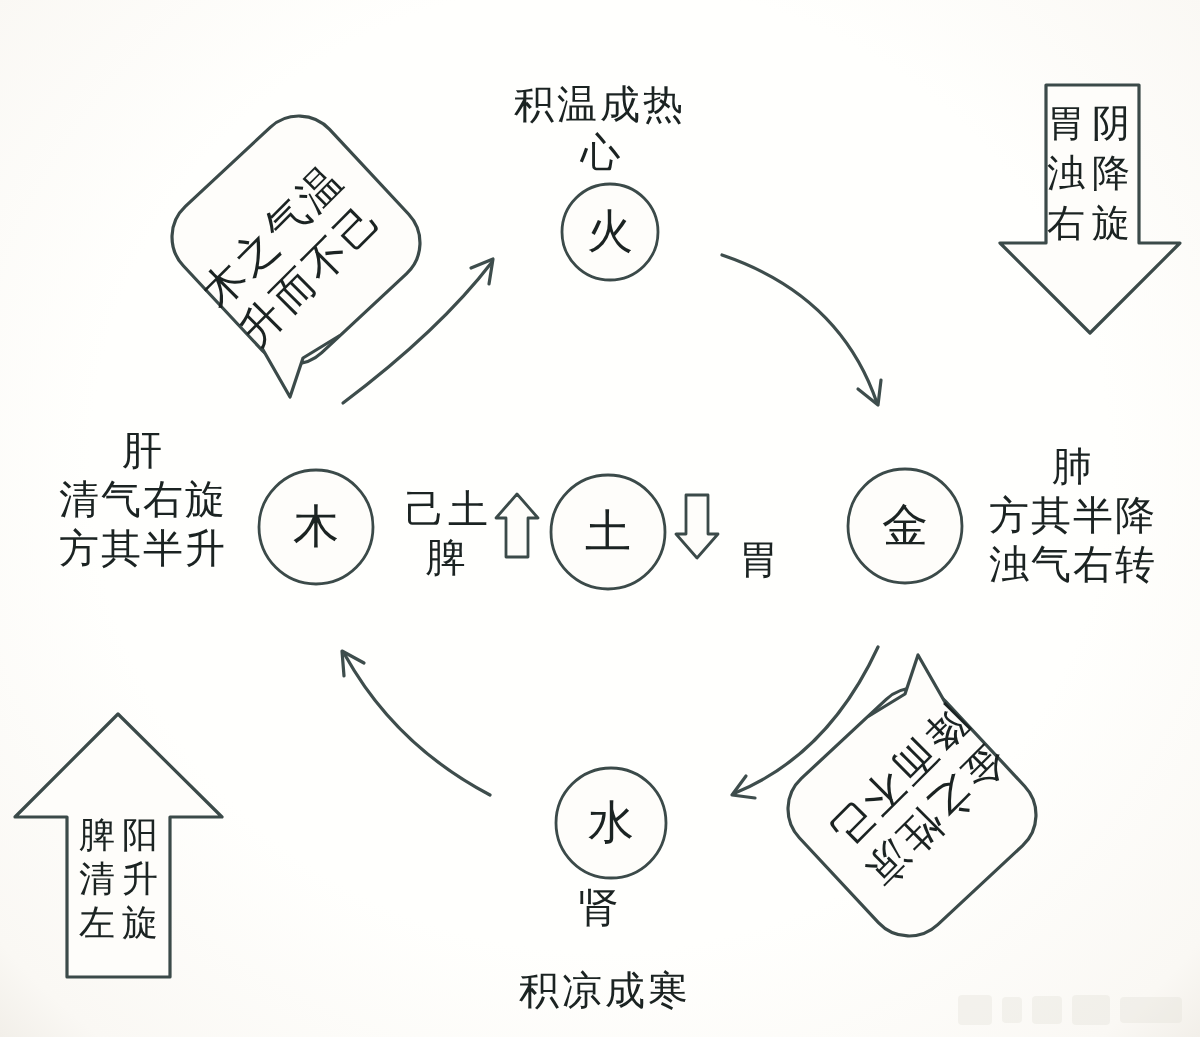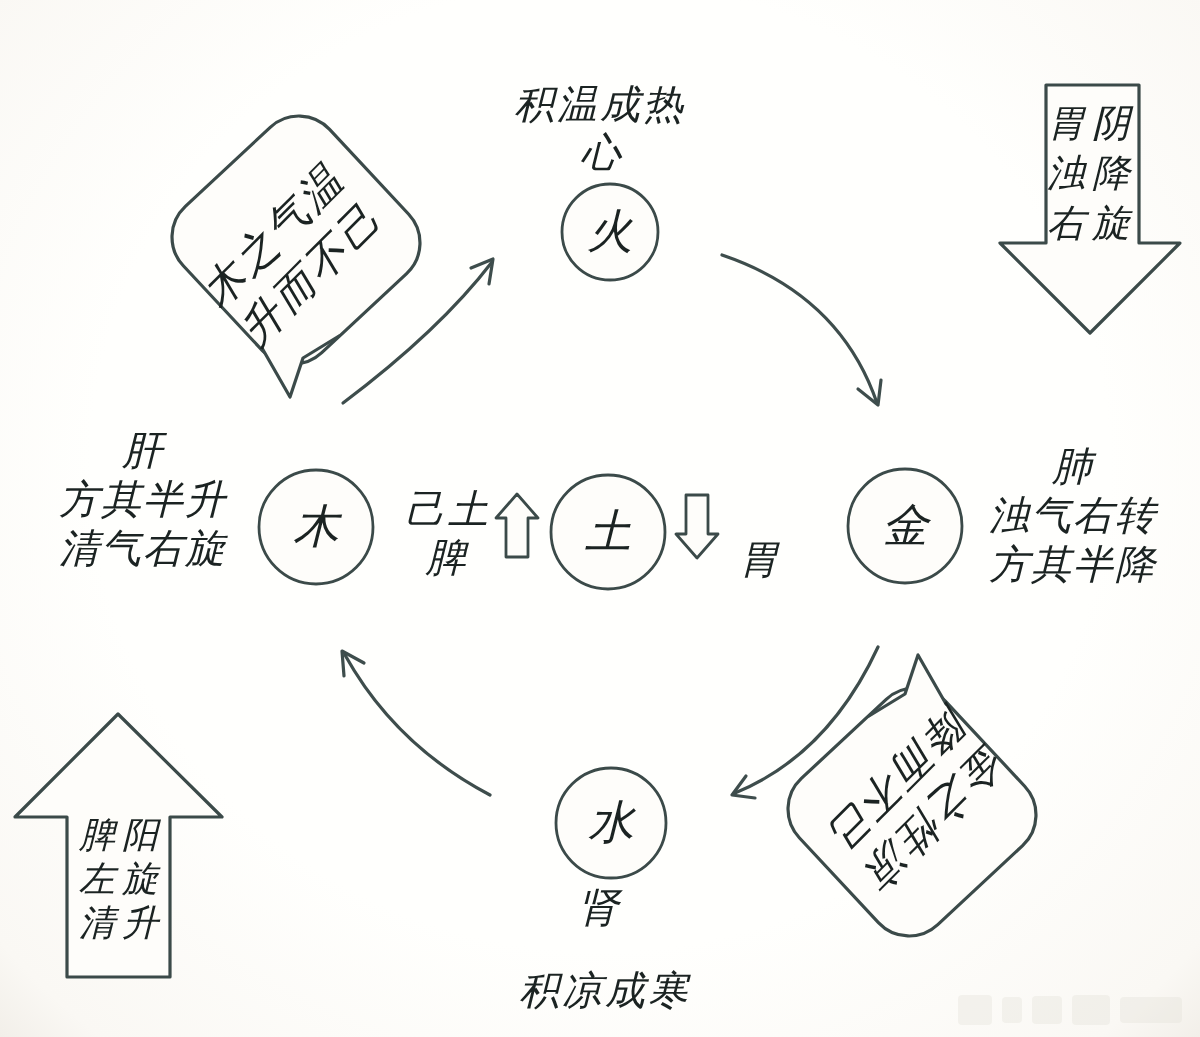--- a/index.html
+++ b/index.html
@@ -4,21 +4,20 @@
 <style>
   html,body{margin:0;padding:0;background:#e9e7e2;}
   .stage{
     position:relative;
     width:1200px;height:1037px;
     margin:0 auto;
     background:radial-gradient(ellipse at 50% 45%, #fffffd 60%, #faf8f4 92%, #f2efe9 100%);
     overflow:hidden;
     font-family:"DejaVu Serif","Liberation Serif",serif;
     color:#1b2322;
-    font-style:italic;
   }
   svg.layer{position:absolute;left:0;top:0;width:1200px;height:1037px;}
   .t{
     position:absolute;
     text-align:center;
     color:#1b2322;
     font-family:"DejaVu Serif","Liberation Serif",serif;
     white-space:nowrap;
   }
   .fs40{font-size:40px;line-height:1.1;letter-spacing:3px;}
@@ -82,34 +81,34 @@
     <circle cx="905" cy="526" r="57" fill="#fefdfa" stroke="#3b4a49" stroke-width="2.8"></circle>
     <circle cx="611" cy="823" r="55" fill="#fefdfa" stroke="#3b4a49" stroke-width="2.8"></circle>
   </svg>
 
   <div class="t fs40" style="left:450px;top:82px;width:300px;">积温成热</div>
   <div class="t fs40" style="left:552px;top:130px;width:100px;">心</div>
   <div class="t fs44" style="left:560px;top:208px;width:100px;">火</div>
 
   <div class="t block3" style="left:17px;top:426px;width:252px;">
     <div>肝</div>
+    <div>清气右旋</div>
     <div>方其半升</div>
-    <div>清气右旋</div>
   </div>
   <div class="t fs44" style="left:266px;top:503px;width:100px;">木</div>
 
   <div class="t fs40" style="left:388px;top:487px;width:120px;">己土</div>
   <div class="t fs40" style="left:397px;top:535px;width:100px;">脾</div>
   <div class="t fs44" style="left:558px;top:508px;width:100px;">土</div>
   <div class="t fs40" style="left:710px;top:537px;width:100px;">胃</div>
 
   <div class="t block3" style="left:947px;top:442px;width:252px;">
     <div>肺</div>
+    <div>方其半降</div>
     <div>浊气右转</div>
-    <div>方其半降</div>
   </div>
   <div class="t fs44" style="left:855px;top:502px;width:100px;">金</div>
 
   <div class="t fs44" style="left:561px;top:799px;width:100px;">水</div>
   <div class="t fs40" style="left:550px;top:885px;width:100px;">肾</div>
   <div class="t fs40" style="left:455px;top:968px;width:300px;">积凉成寒</div>
 
   <div class="t note" style="left:177px;top:201px;width:230px;height:108px;transform:rotate(-45deg);">
     <div>木之气温</div>
     <div>升而不己</div>
@@ -121,22 +120,22 @@
   </div>
 
   <div class="t arrowtxt" style="left:1032px;top:98px;width:120px;line-height:50px;">
     <div>胃阴</div>
     <div>浊降</div>
     <div>右旋</div>
   </div>
 
   <div class="t arrowtxt" style="left:62px;top:813px;width:120px;line-height:44px;font-size:36px;">
     <div>脾阳</div>
+    <div>清升</div>
     <div>左旋</div>
-    <div>清升</div>
   </div>
 
   <div class="wm">
     <span style="width:34px;height:30px;"></span>
     <span style="width:20px;height:26px;"></span>
     <span style="width:30px;height:28px;"></span>
     <span style="width:38px;height:30px;"></span>
     <span style="width:62px;height:26px;"></span>
   </div>
 

